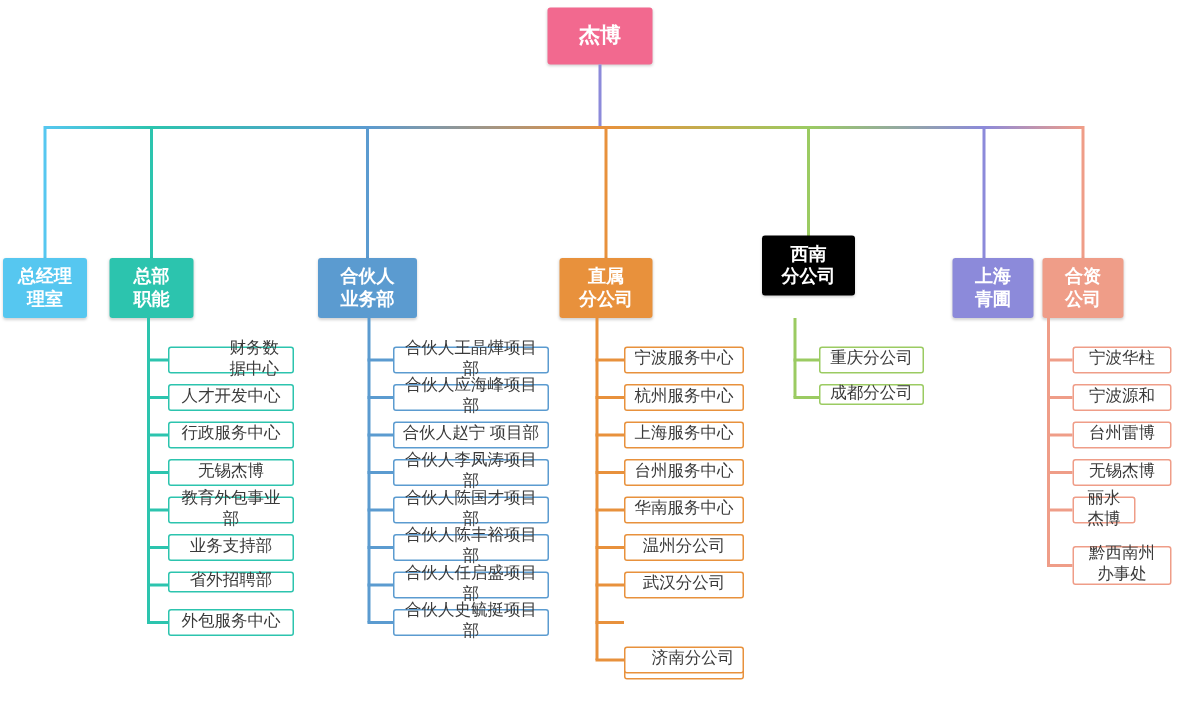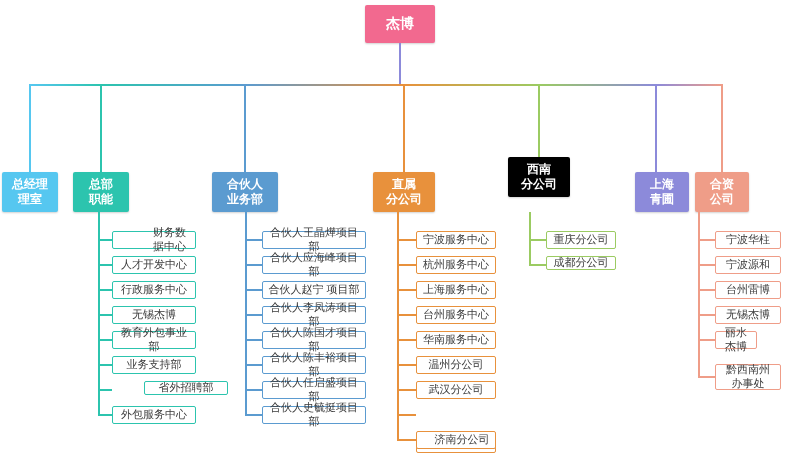--- a/index.html
+++ b/index.html
@@ -84,21 +84,21 @@
     <div class="node leaf" style="left: 112px; top: 256px; width: 84px; height: 18px; border-color: rgb(44, 196, 174);">人才开发中心</div>
     <div class="ln h" style="left: 98px; top: 289px; width: 14px; background: rgb(44, 196, 174);"></div>
     <div class="node leaf" style="left: 112px; top: 281px; width: 84px; height: 18px; border-color: rgb(44, 196, 174);">行政服务中心</div>
     <div class="ln h" style="left: 98px; top: 314px; width: 14px; background: rgb(44, 196, 174);"></div>
     <div class="node leaf" style="left: 112px; top: 306px; width: 84px; height: 18px; border-color: rgb(44, 196, 174);">无锡杰博</div>
     <div class="ln h" style="left: 98px; top: 339px; width: 14px; background: rgb(44, 196, 174);"></div>
     <div class="node leaf" style="left: 112px; top: 331px; width: 84px; height: 18px; border-color: rgb(44, 196, 174);">教育外包事业部</div>
     <div class="ln h" style="left: 98px; top: 364px; width: 14px; background: rgb(44, 196, 174);"></div>
     <div class="node leaf" style="left: 112px; top: 356px; width: 84px; height: 18px; border-color: rgb(44, 196, 174);">业务支持部</div>
     <div class="ln h" style="left: 98px; top: 389px; width: 14px; background: rgb(44, 196, 174);"></div>
-    <div class="node leaf" style="left: 112px; top: 381px; width: 84px; height: 14px; border-color: rgb(44, 196, 174); margin-left: 32px;">省外招聘部</div>
+    <div class="node leaf" style="left: 112px; top: 381px; width: 84px; height: 14px; border-color: rgb(44, 196, 174);">省外招聘部</div>
     <div class="ln h" style="left: 98px; top: 414px; width: 14px; background: rgb(44, 196, 174);"></div>
     <div class="node leaf" style="left: 112px; top: 406px; width: 84px; height: 18px; border-color: rgb(44, 196, 174);">外包服务中心</div>
     <div class="ln v" style="left: 245px; top: 212px; height: 203px; background: rgb(91, 155, 208);"></div>
     <div class="ln h" style="left: 245px; top: 239px; width: 17px; background: rgb(91, 155, 208);"></div>
     <div class="node leaf" style="left: 262px; top: 231px; width: 104px; height: 18px; border-color: rgb(91, 155, 208);">合伙人王晶燁项目部</div>
     <div class="ln h" style="left: 245px; top: 264px; width: 17px; background: rgb(91, 155, 208);"></div>
     <div class="node leaf" style="left: 262px; top: 256px; width: 104px; height: 18px; border-color: rgb(91, 155, 208);">合伙人应海峰项目部</div>
     <div class="ln h" style="left: 245px; top: 289px; width: 17px; background: rgb(91, 155, 208);"></div>
     <div class="node leaf" style="left: 262px; top: 281px; width: 104px; height: 18px; border-color: rgb(91, 155, 208);">合伙人赵宁 项目部</div>
     <div class="ln h" style="left: 245px; top: 314px; width: 17px; background: rgb(91, 155, 208);"></div>

